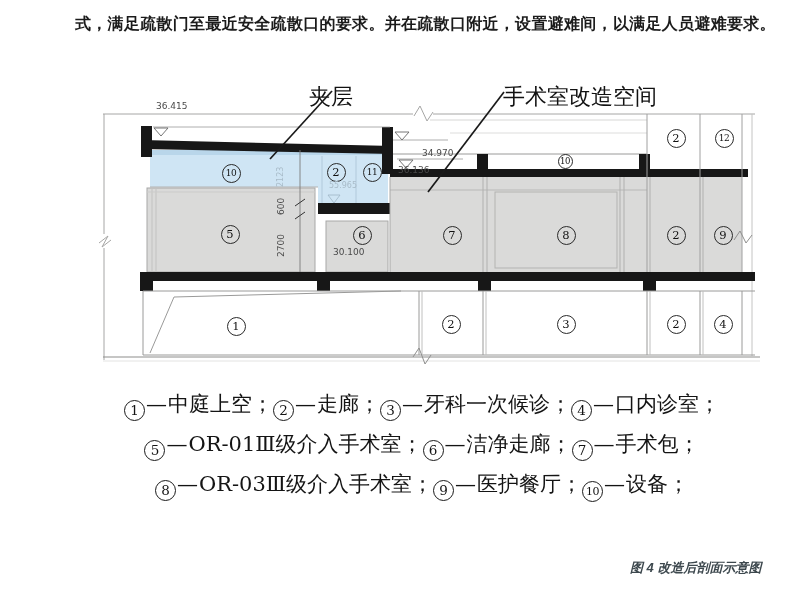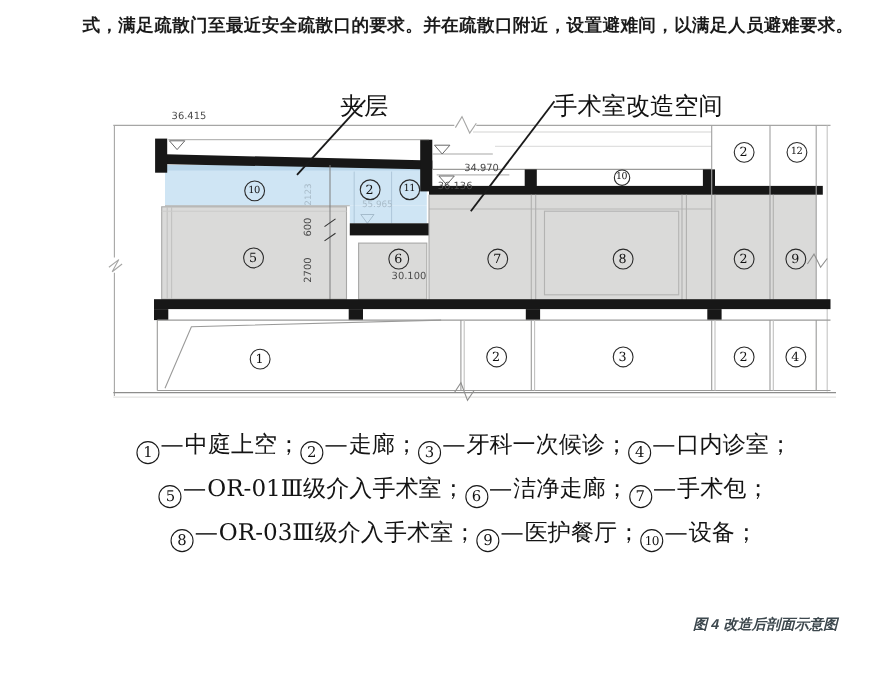--- a/index.html
+++ b/index.html
@@ -160,21 +160,21 @@
       <div class="rlabel" style="left: 556.5px; top: 314.5px;">3</div>
       <div class="rlabel" style="left: 666.5px; top: 314.5px;">2</div>
       <div class="rlabel" style="left: 713.5px; top: 314.5px;">4</div>
     </div>
 
   <div id="annos">
       <div class="anno" style="left: 156px; top: 101px; font-size: 9px;">36.415</div>
       <div class="anno" style="left: 398px; top: 121px; font-size: 9px; margin-top: 44px;">36.136</div>
       <div class="anno" style="left: 422px; top: 148px; font-size: 9px;">34.970</div>
       <div class="anno muted" style="left: 329px; top: 181px; font-size: 8px;">55.965</div>
-      <div class="anno" style="left: 356px; top: 247px; font-size: 9px;">30.100</div>
+      <div class="anno" style="left: 333px; top: 247px; font-size: 9px;">30.100</div>
       <div class="anno rot muted" style="left: 287px; top: 175px; font-size: 8px;">2123</div>
       <div class="anno rot" style="left: 287px; top: 203px; font-size: 9px;">600</div>
       <div class="anno rot" style="left: 287px; top: 245px; font-size: 9px;">2700</div>
     </div>
 
   <div class="legend" id="legend">
       <div class="legend-line"><span class="legend-item"><span class="lcirc">1</span><span class="ldash">—</span><span>中庭上空</span><span>；</span></span><span class="legend-item"><span class="lcirc">2</span><span class="ldash">—</span><span>走廊</span><span>；</span></span><span class="legend-item"><span class="lcirc">3</span><span class="ldash">—</span><span>牙科一次候诊</span><span>；</span></span><span class="legend-item"><span class="lcirc">4</span><span class="ldash">—</span><span>口内诊室</span><span>；</span></span></div>
       <div class="legend-line"><span class="legend-item"><span class="lcirc">5</span><span class="ldash">—</span><span>OR-01Ⅲ级介入手术室</span><span>；</span></span><span class="legend-item"><span class="lcirc">6</span><span class="ldash">—</span><span>洁净走廊</span><span>；</span></span><span class="legend-item"><span class="lcirc">7</span><span class="ldash">—</span><span>手术包</span><span>；</span></span></div>
       <div class="legend-line"><span class="legend-item"><span class="lcirc">8</span><span class="ldash">—</span><span>OR-03Ⅲ级介入手术室</span><span>；</span></span><span class="legend-item"><span class="lcirc">9</span><span class="ldash">—</span><span>医护餐厅</span><span>；</span></span><span class="legend-item"><span class="lcirc c2">10</span><span class="ldash">—</span><span>设备</span><span>；</span></span></div>
     </div>

